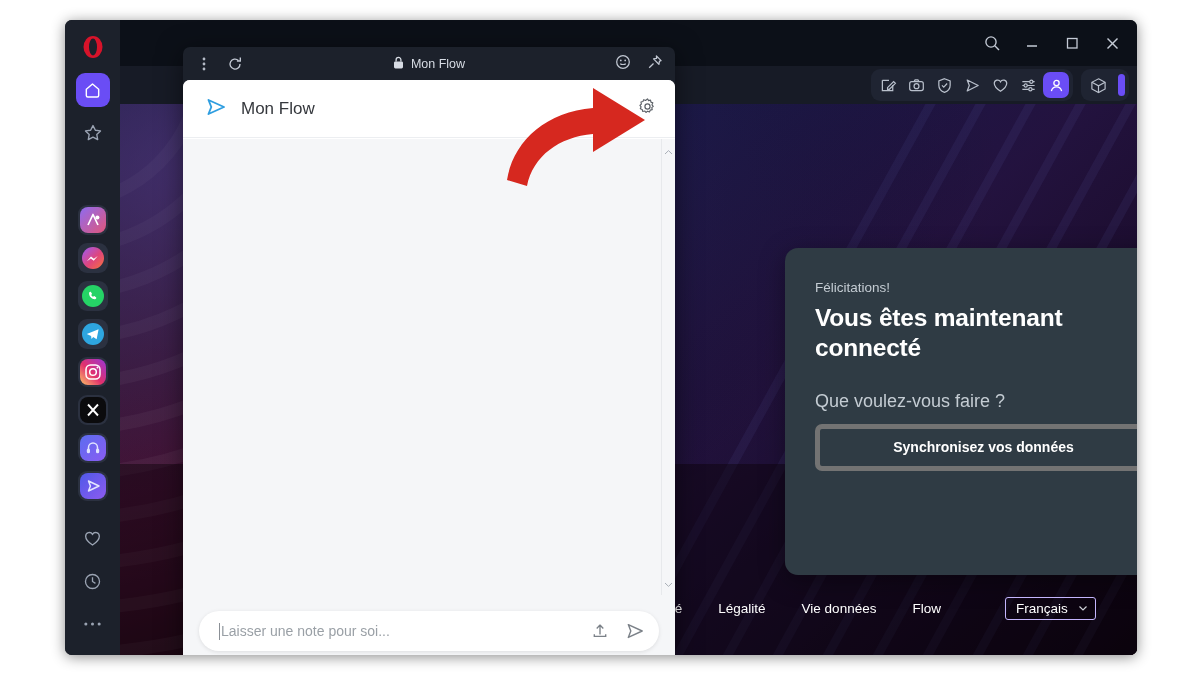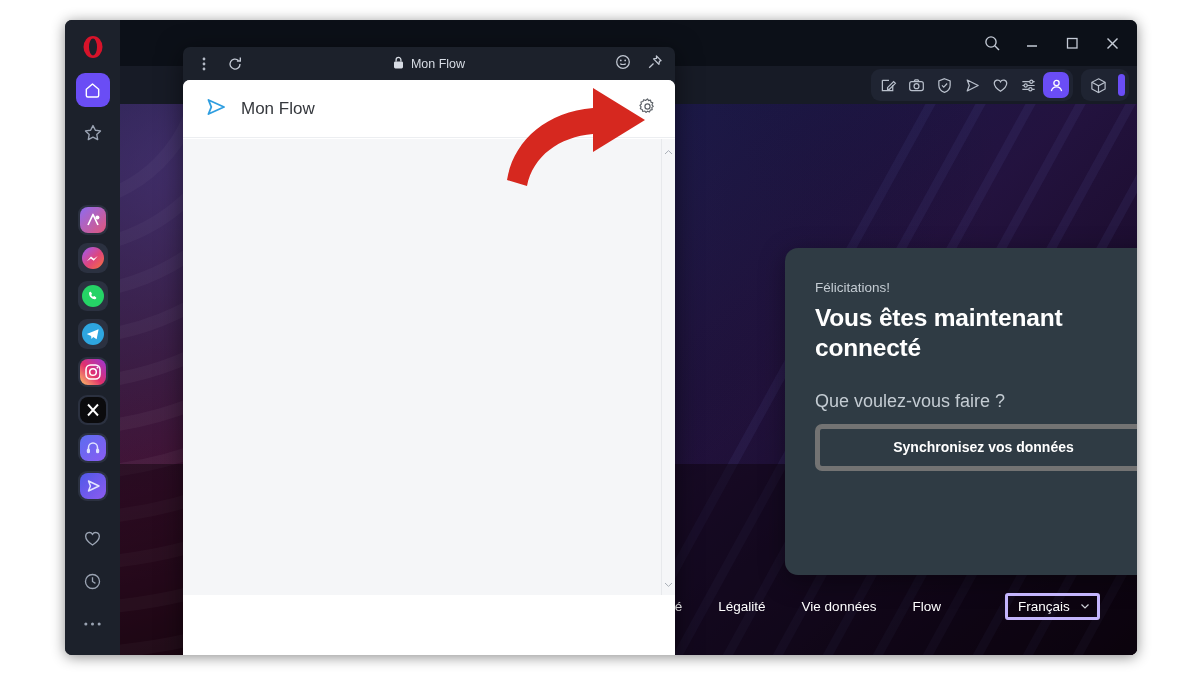--- a/index.html
+++ b/index.html
@@ -131,21 +131,21 @@
 
   
   #page-footer {
     position: absolute; left: 0; right: 0; bottom: 35px;
     display: flex; align-items: center;
     padding-left: 515px; gap: 36px;
   }
   .footer-link { color: #ffffff; font-size: 13.5px; text-decoration: none; white-space: nowrap; }
   #lang-select {
     margin-left: 28px;
-    border: 3px solid #c4b5fd;
+    border: 1px solid #c4b5fd;
     border-radius: 3px;
     background: transparent;
     color: #ffffff;
     font-size: 13.5px;
     font-family: "Liberation Sans", sans-serif;
     padding: 3px 7px 3px 10px;
     display: flex; align-items: center; gap: 10px;
     cursor: pointer;
   }
 
@@ -596,20 +596,39 @@
               </svg>
           </span>
           <span>
             <svg width="9" height="7" viewBox="0 0 9 7">
                 <path d="M1 2 L4.5 5.4 L8 2" fill="none" stroke="currentColor" stroke-width="1"></path>
               </svg>
           </span>
         </div>
       </div>
 
+      <div id="flow-composer">
+        <div id="composer-pill">
+          <span id="composer-caret"></span>
+          <span id="composer-placeholder">Laisser une note pour soi...</span>
+          <span style="flex:1 1 auto"></span>
+          <span class="composer-icon">
+            <svg width="18" height="18" viewBox="0 0 18 18">
+                <path d="M9 12.4V3.4" fill="none" stroke="currentColor" stroke-width="1.35"></path>
+                <path d="M5.7 6.4 9 3.1l3.3 3.3" fill="none" stroke="currentColor" stroke-width="1.35" stroke-linejoin="round"></path>
+                <path d="M3.3 12.2v2.1h11.4v-2.1" fill="none" stroke="currentColor" stroke-width="1.35"></path>
+              </svg>
+          </span>
+          <span class="composer-icon">
+            <svg width="20" height="20" viewBox="0 0 20 20">
+                <path d="M3.3 3.6 L17.2 10 L3.3 16.4 L5.8 10 Z" fill="none" stroke="currentColor" stroke-width="1.4" stroke-linejoin="round"></path>
+              </svg>
+          </span>
+        </div>
+      </div>
     </div>
   </div>
 
   <svg id="red-arrow" viewBox="0 0 170 120">
     <path d="M10 112 C 16 74, 48 44, 96 40 L 96 20 L 148 52 L 96 84 L 96 66 C 62 69, 36 88, 30 118 Z" fill="#d6281f"></path>
   </svg>
 
 </div>
 
 </body></html>

